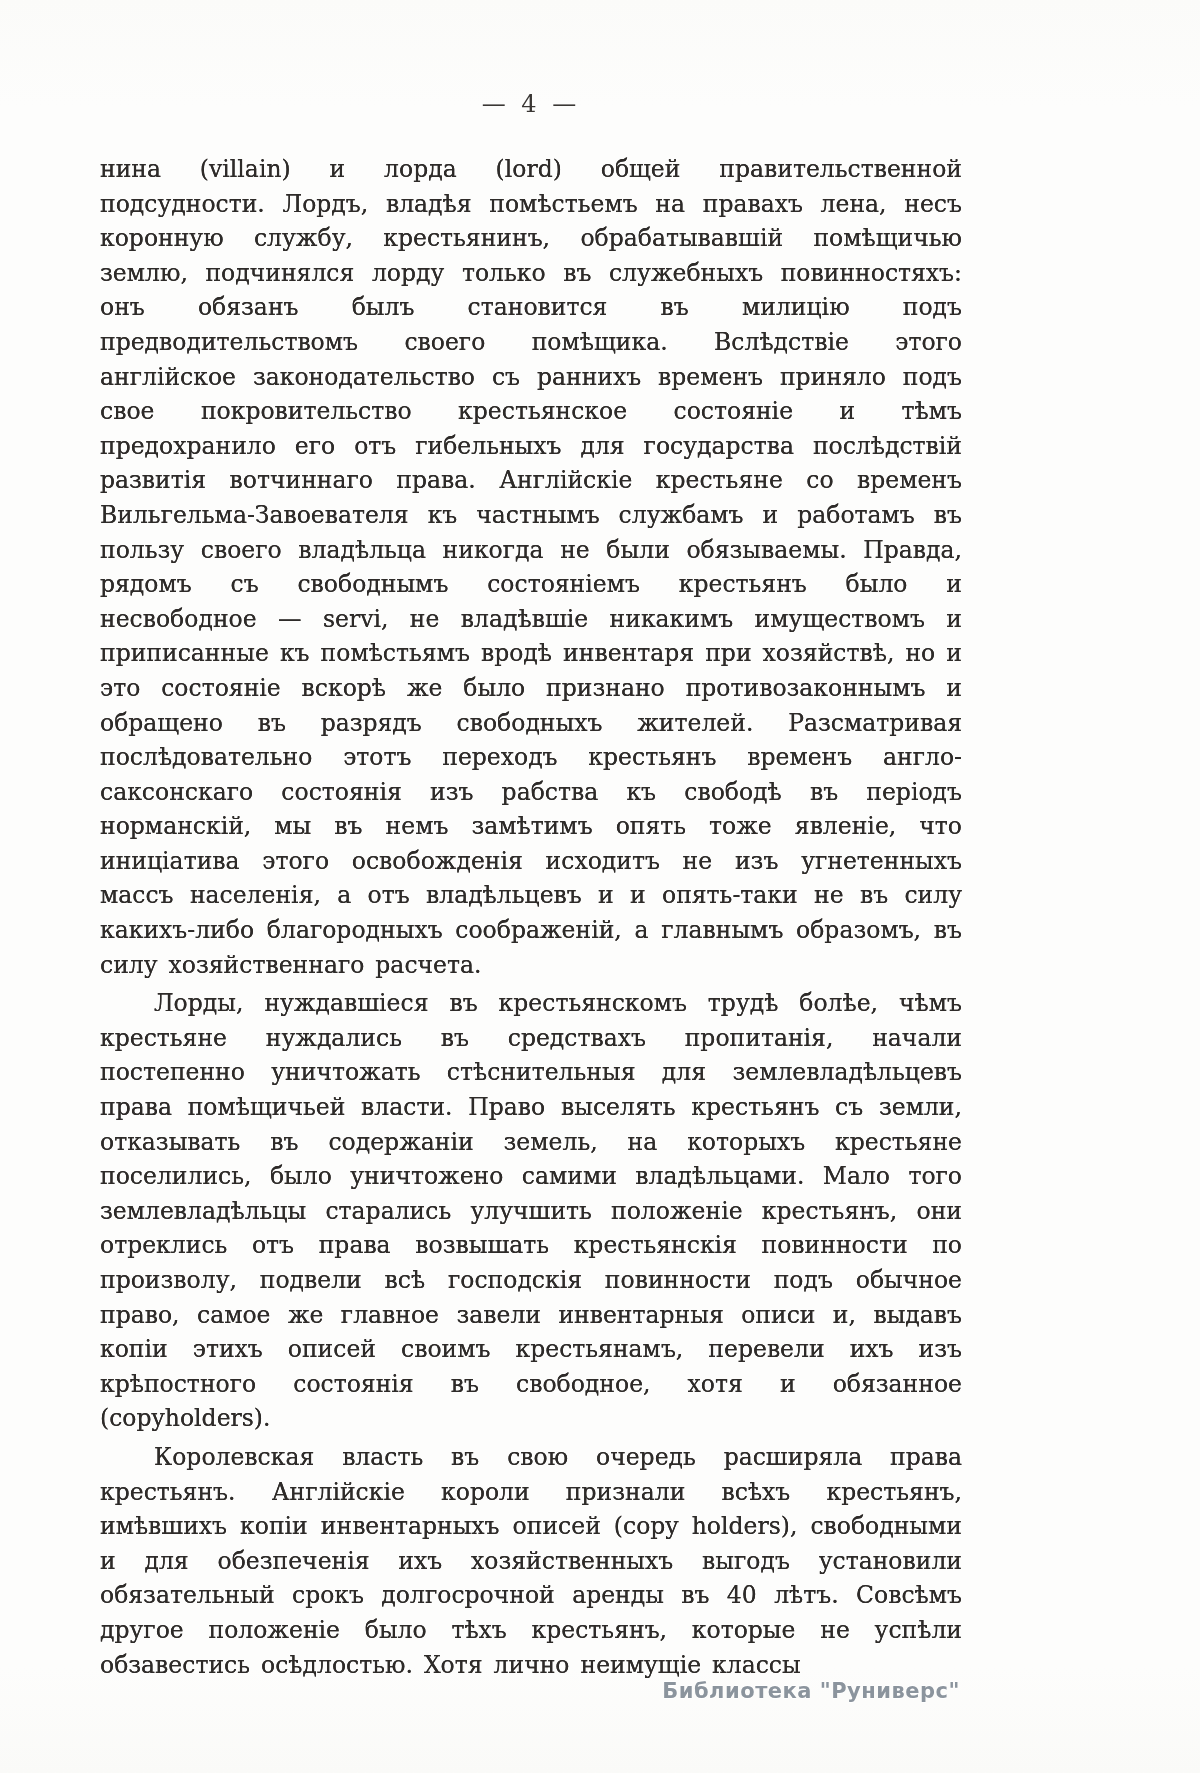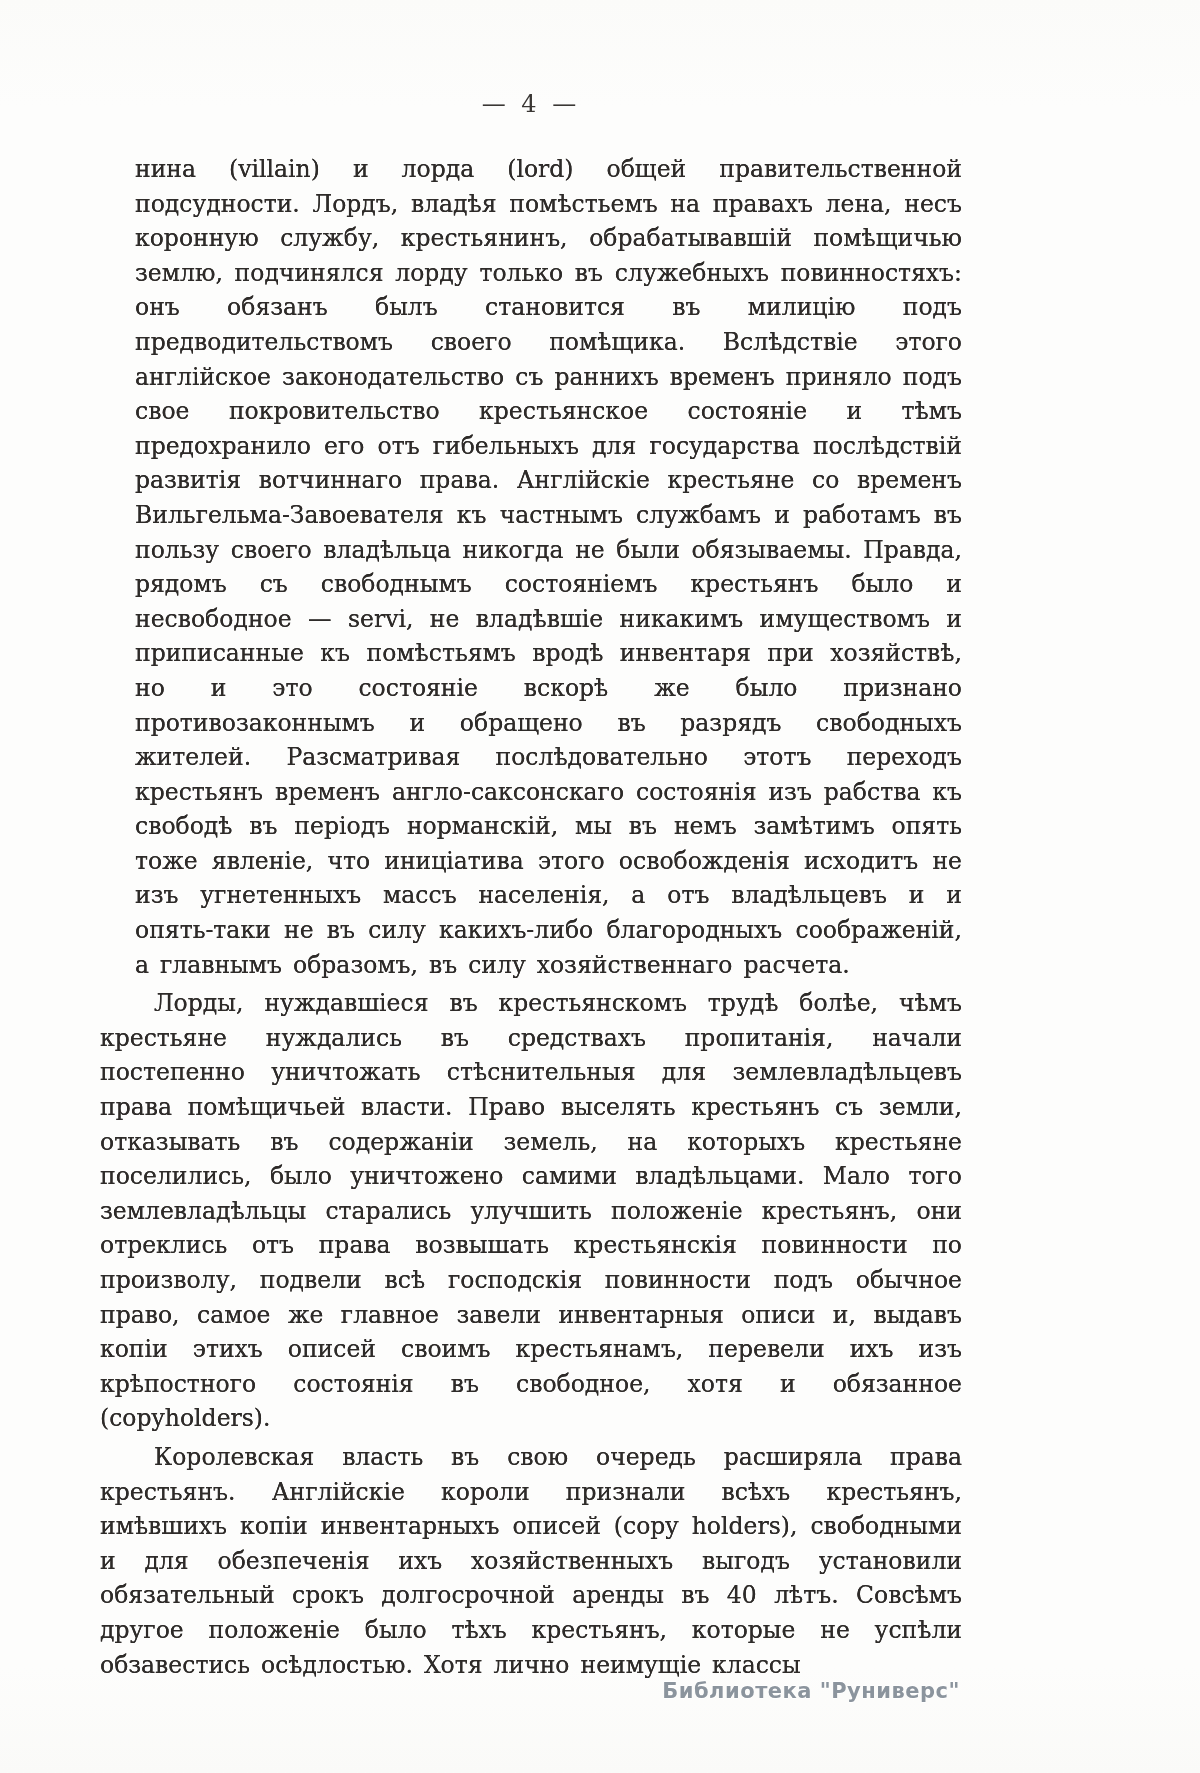--- a/index.html
+++ b/index.html
@@ -39,21 +39,20 @@
     text-align: justify;
     word-spacing: 3.5px;
     text-shadow: 0 0 0.45px currentColor; 
   }
   .para {
     margin: 0 0 4px 0;
     text-indent: 54px;
   }
   .para.no-indent {
     text-indent: 0;
-    margin-left: 35px;
   }
   .watermark {
     position: absolute;
     right: 240px;
     bottom: 70px;
     font-family: "DejaVu Sans", "Liberation Sans", sans-serif;
     font-weight: bold;
     font-size: 21px;
     letter-spacing: 0.5px;
     color: #8b949d;

